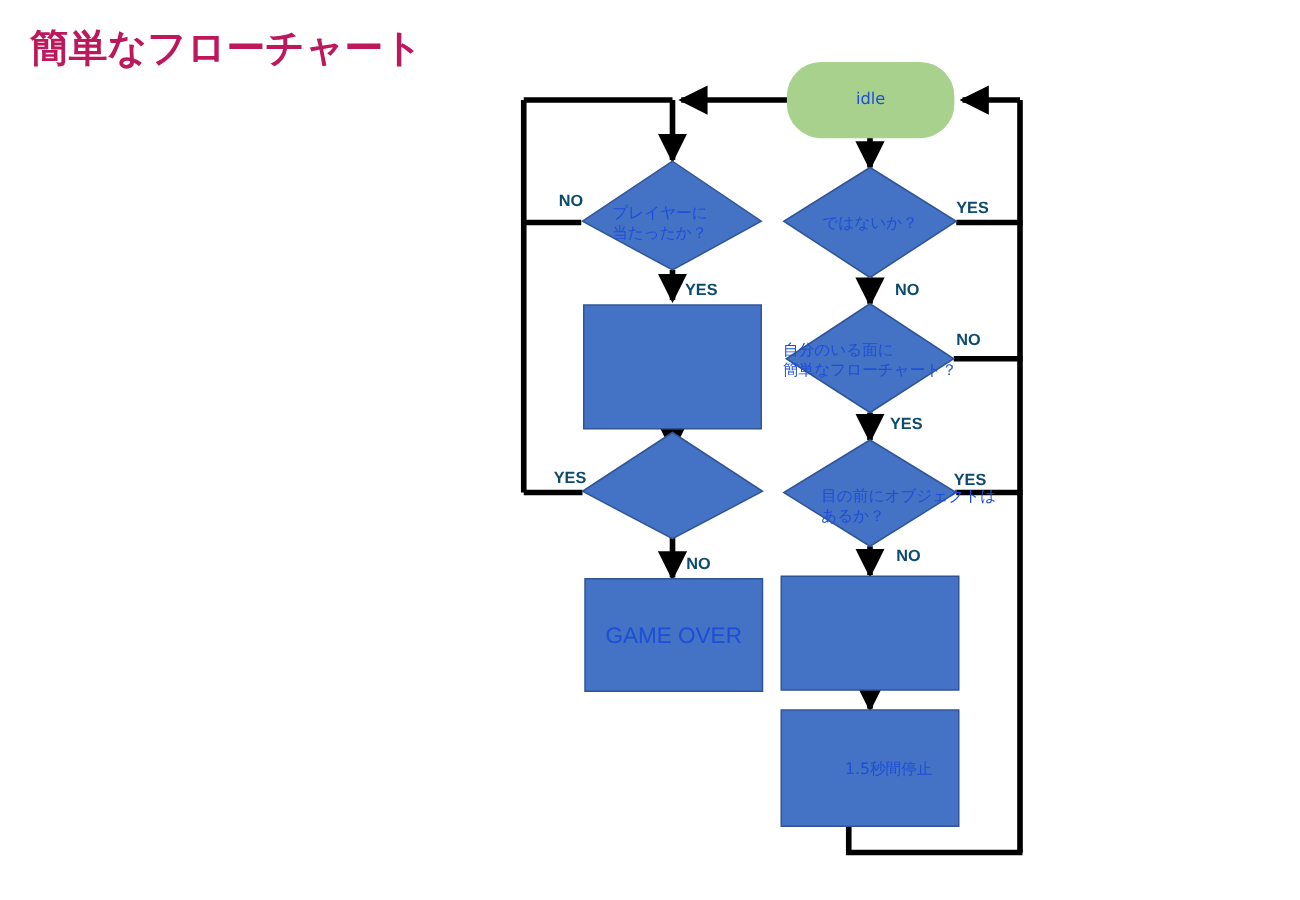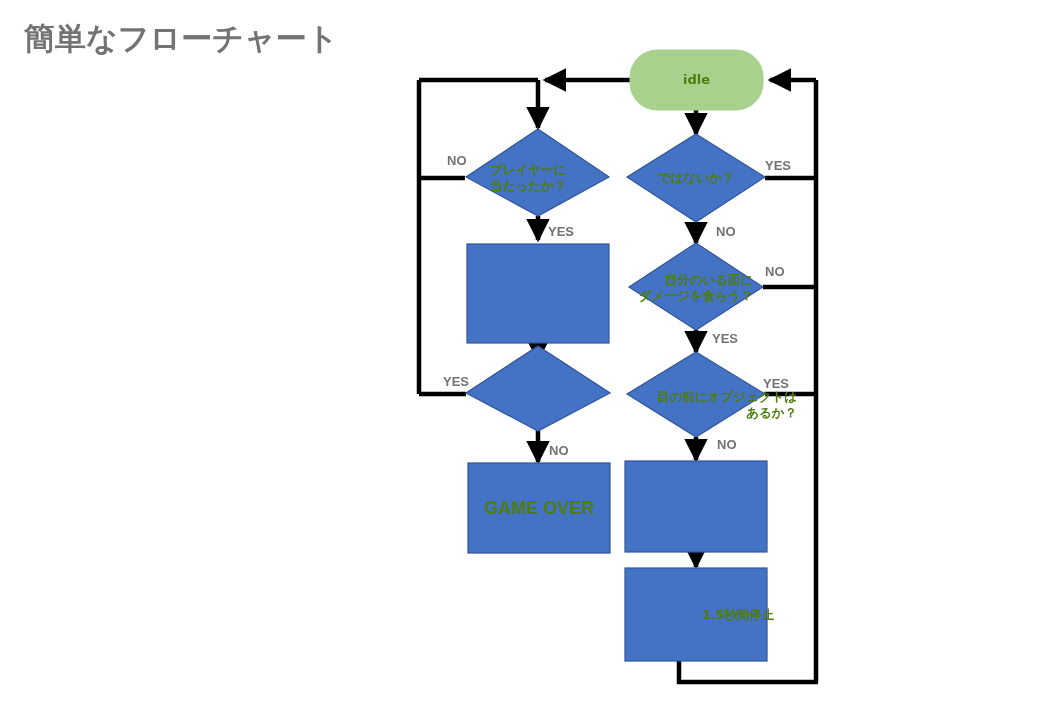--- a/index.html
+++ b/index.html
@@ -18,49 +18,49 @@
     position: absolute;
     inset: 0;
     background: #ffffff;
   }
   #title {
     position: absolute;
     left: 24px;
     top: 18px;
     font-size: 31px;
     font-weight: bold;
-    color: #737373;
+    color: #be185d;
     letter-spacing: 0px;
     white-space: nowrap;
     font-family: "DejaVu Sans", "Liberation Sans", sans-serif;
   }
   svg#flow {
     position: absolute;
     left: 0;
     top: 0;
     width: 1040px;
     height: 720px;
   }
   .node-text {
     position: absolute;
     display: flex;
     align-items: center;
     justify-content: center;
-    text-align: right;
-    color: #4d7c0f;
-    font-weight: bold;
+    text-align: left;
+    color: #1d4ed8;
+    font-weight: normal;
     font-size: 12.5px;
     line-height: 1.25;
     font-family: "DejaVu Sans", "Liberation Sans", sans-serif;
     pointer-events: none;
     white-space: pre-line;
   }
   .edge-label {
     position: absolute;
-    color: #737373;
+    color: #0c4a6e;
     font-weight: bold;
     font-size: 13px;
     font-family: "Liberation Sans", "DejaVu Sans", sans-serif;
     white-space: nowrap;
     pointer-events: none;
   }
 </style>
 </head>
 <body>
 
@@ -144,27 +144,27 @@
   <div class="node-text" style="left:456px; top:152px; width:144px; height:52px;">プレイヤーに
 当たったか？</div>
 
 
 
   <div class="node-text" style="left:468px; top:463px; width:142px; height:90px; font-size:18px; font-family:'Liberation Sans', sans-serif;">GAME OVER</div>
 
   <div class="node-text" style="left:627px; top:165px; width:138px; height:26px;">ではないか？</div>
 
   <div class="node-text" style="left:600px; top:262px; width:192px; height:52px;">自分のいる面に
-ダメージを食らう？</div>
+簡単なフローチャート？</div>
 
   <div class="node-text" style="left:636px; top:379px; width:182px; height:52px;">目の前にオブジェクトは
 あるか？</div>
 
 
-  <div class="node-text" style="left:627px; top:568px; width:142px; height:93px;padding-left:40px;">1.5秒間停止</div>
+  <div class="node-text" style="left:600px; top:568px; width:142px; height:93px;padding-left:40px;">1.5秒間停止</div>
 
   <div class="edge-label" style="left:447px; top:153px;">NO</div>
 
   <div class="edge-label" style="left:548px; top:224px;">YES</div>
 
   <div class="edge-label" style="left:443px; top:374px;">YES</div>
 
   <div class="edge-label" style="left:549px; top:443px;">NO</div>
 
   <div class="edge-label" style="left:765px; top:158px;">YES</div>

